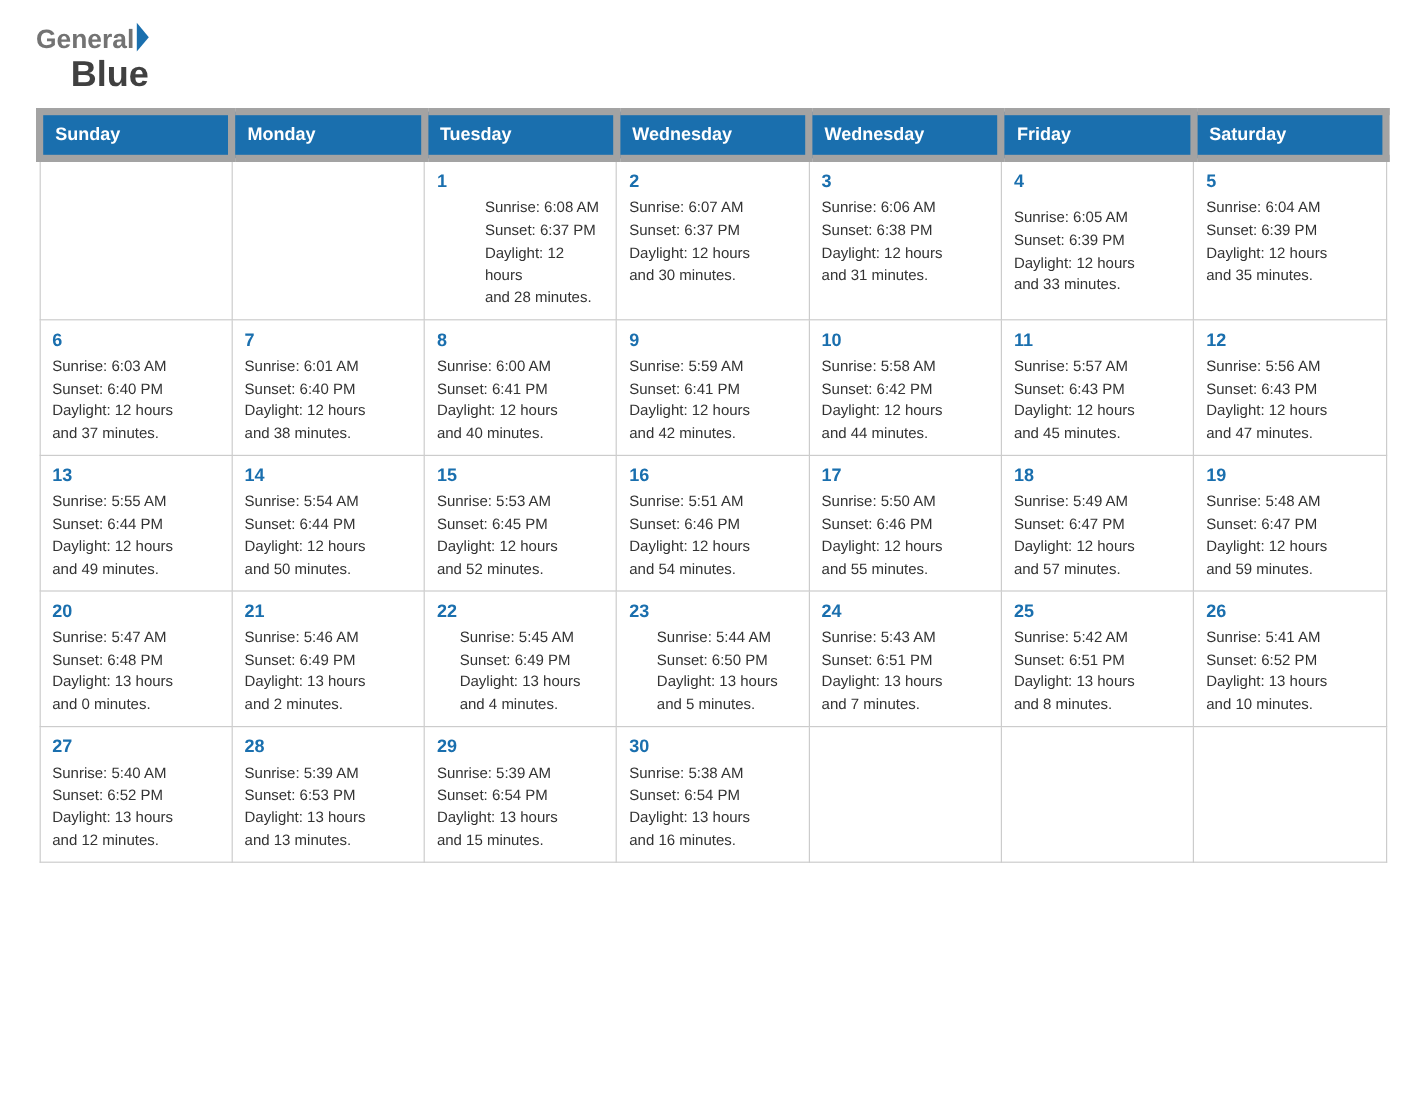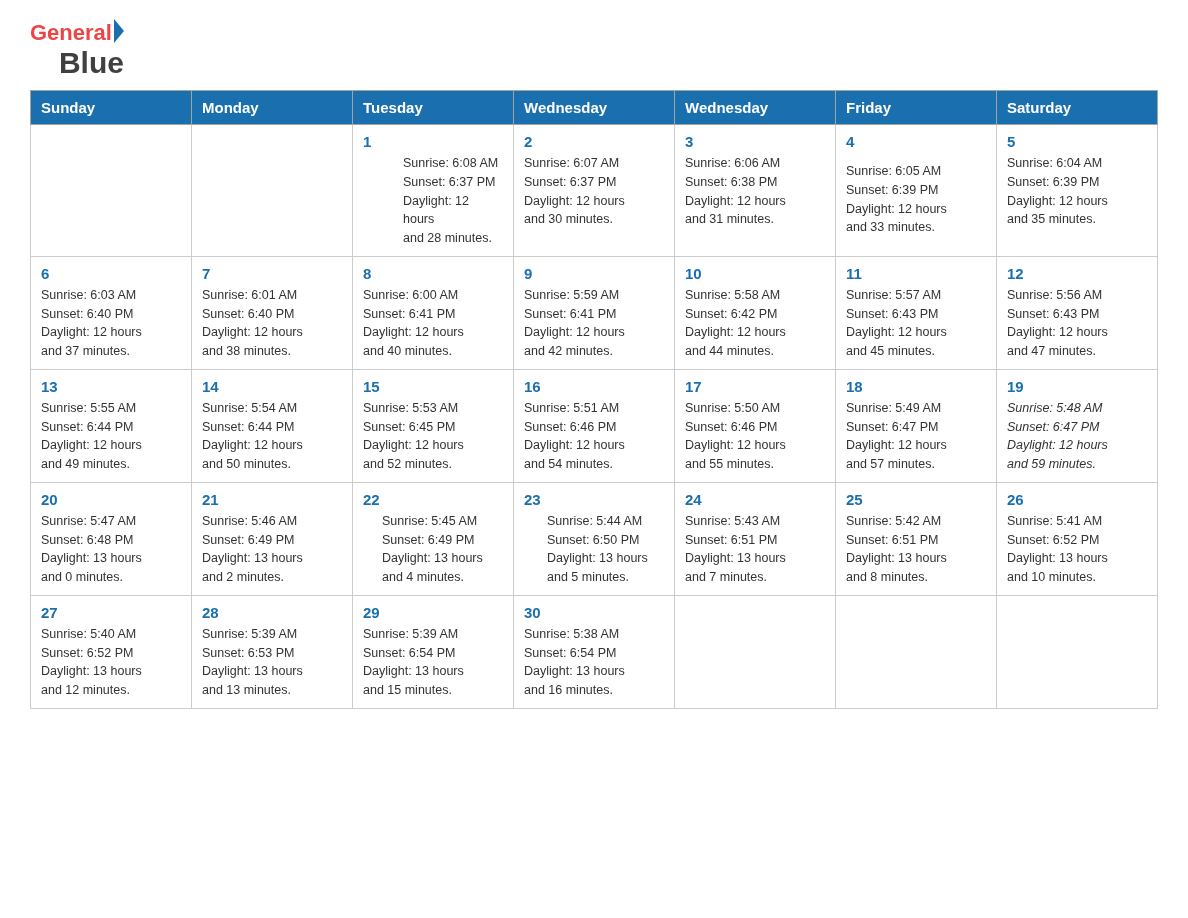--- a/index.html
+++ b/index.html
@@ -11,21 +11,21 @@
     }
     .header-row {
       display: flex;
       justify-content: space-between;
       align-items: flex-start;
       margin-bottom: 6px;
     }
     .logo-text-general {
       font-size: 22px;
       font-weight: bold;
-      color: #ef4444;
+      color: #737373;
     }
     .logo-text-blue {
       font-size: 30px;
       font-weight: bold;
       color: #404040;
     }
     .logo-triangle {
       width: 0;
       height: 0;
       border-left: 10px solid #1a6fae;
@@ -53,21 +53,21 @@
       border-collapse: collapse;
       margin-top: 10px;
     }
     .calendar th {
       background-color: #1a6fae;
       color: #fff;
       font-size: 15px;
       font-weight: bold;
       padding: 8px 10px;
       text-align: left;
-      border: 1px solid #a3a3a3;
+      border: 6px solid #a3a3a3;
     }
     .calendar td {
       vertical-align: top;
       border: 1px solid #ccc;
       padding: 8px 10px;
       width: 14.28%;
       min-height: 110px;
       font-size: 13px;
       color: #222;
     }
@@ -257,21 +257,21 @@
         </td>
         <td>
           <span class="day-number">18</span>
           <div class="day-info" style="white-space: pre-line;">Sunrise: 5:49 AM
 Sunset: 6:47 PM
 Daylight: 12 hours
 and 57 minutes.</div>
         </td>
         <td>
           <span class="day-number">19</span>
-          <div class="day-info" style="white-space: pre-line; font-style: italic;">Sunrise: 5:48 AM
+          <div class="day-info" style="white-space: pre-line;">Sunrise: 5:48 AM
 Sunset: 6:47 PM
 Daylight: 12 hours
 and 59 minutes.</div>
         </td>
       </tr>
       <tr>
         <td>
           <span class="day-number">20</span>
           <div class="day-info" style="white-space: pre-line;">Sunrise: 5:47 AM
 Sunset: 6:48 PM

